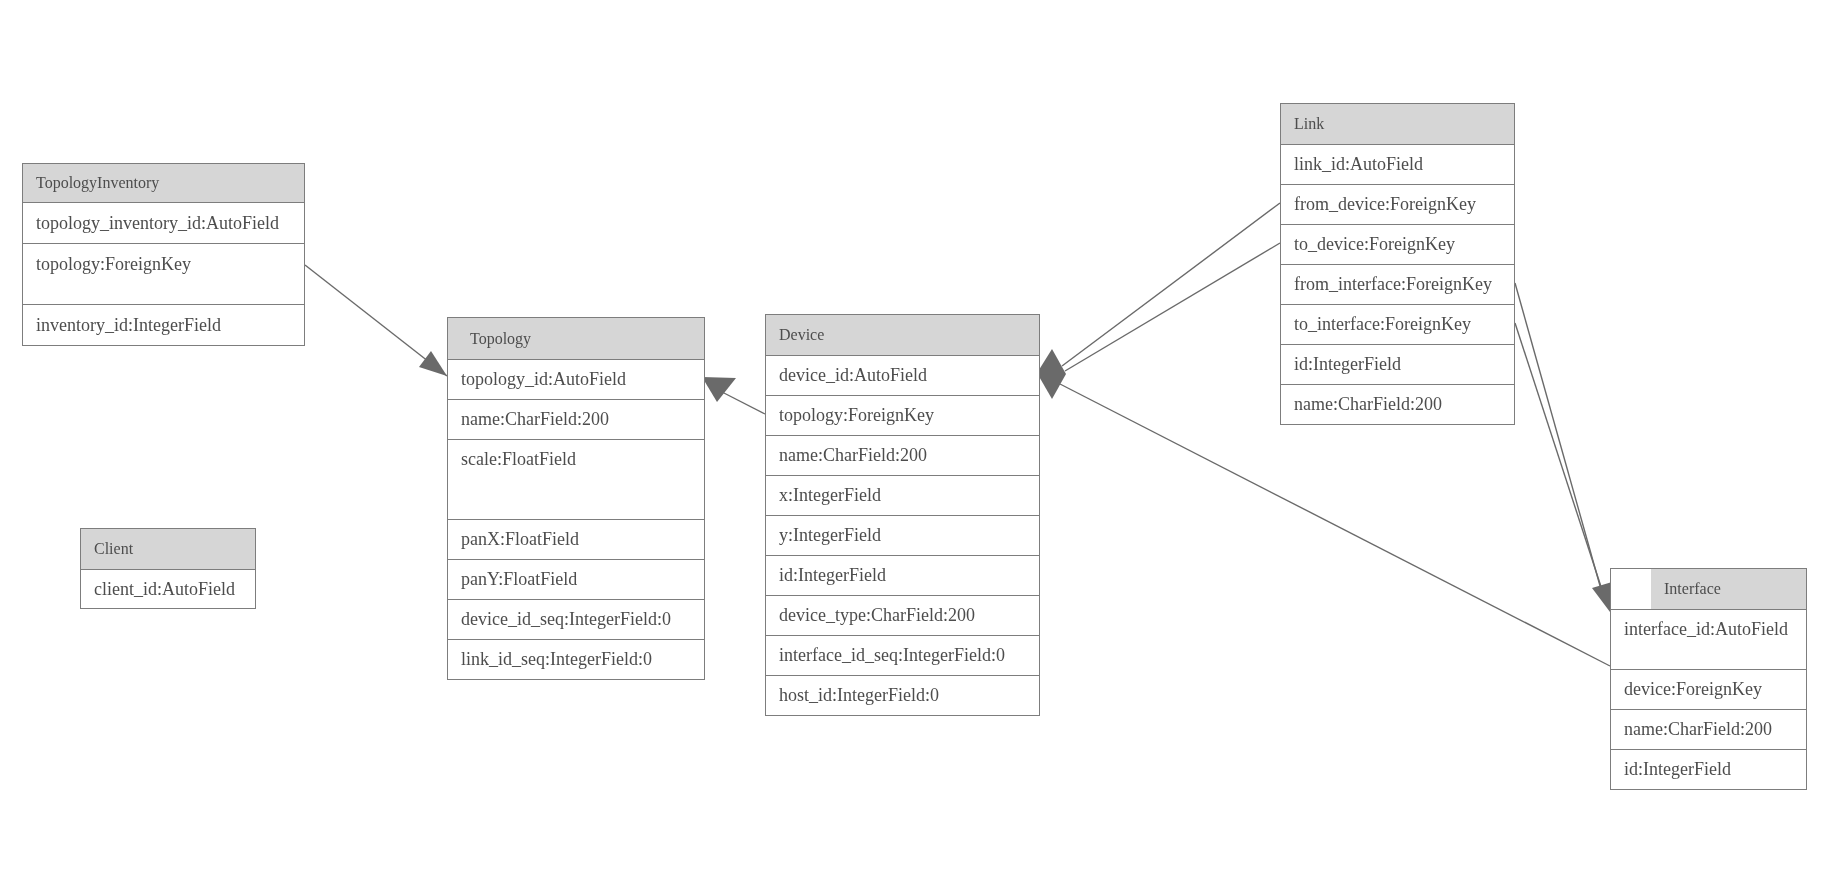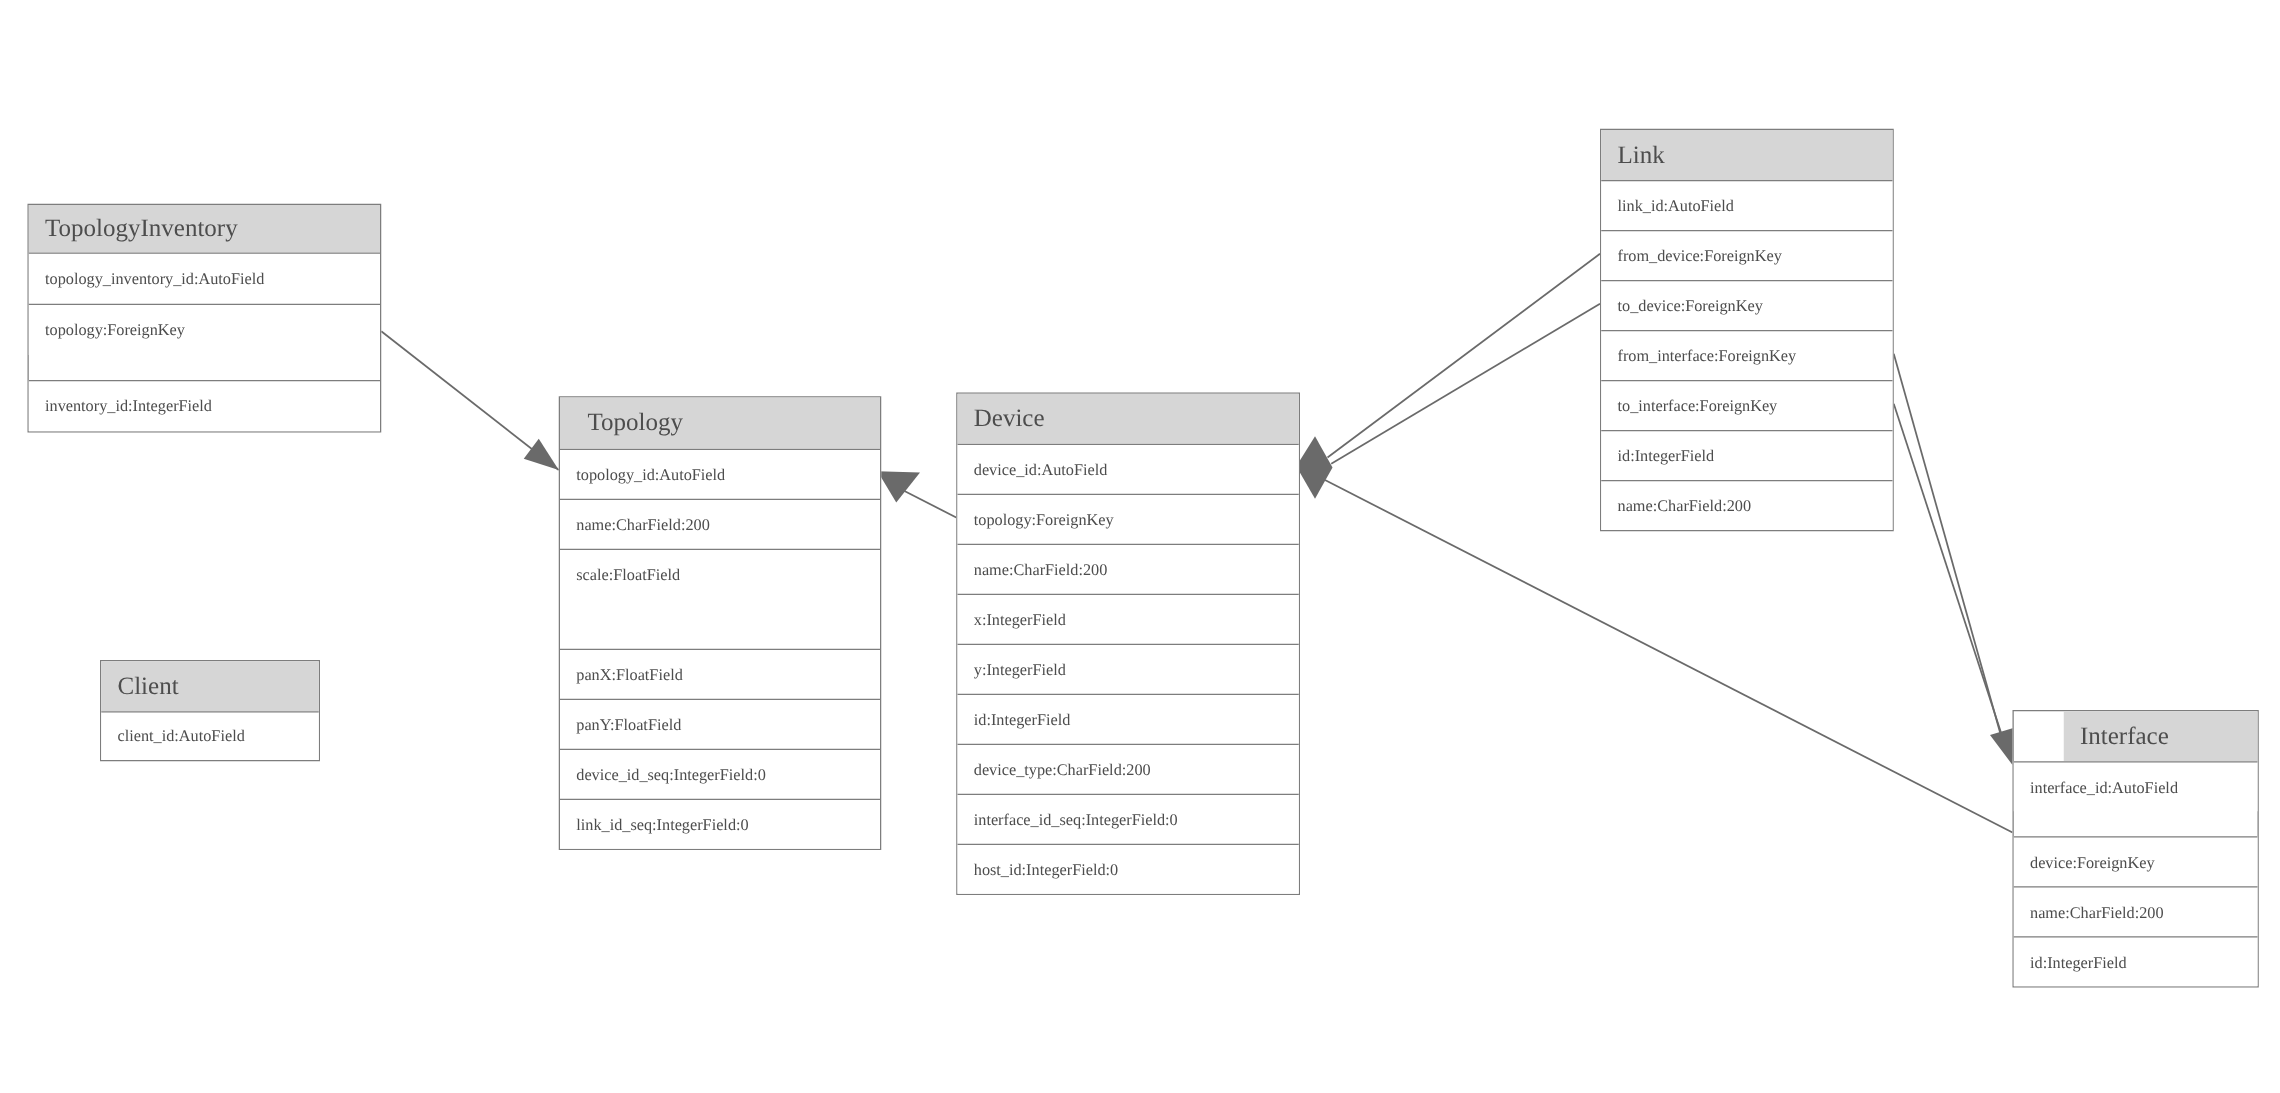--- a/index.html
+++ b/index.html
@@ -35,30 +35,30 @@
     border: 1.5px solid var(--border);
     background: #ffffff;
   }
   .entity-header {
     box-sizing: border-box;
     background: var(--header-bg);
     color: var(--text);
     display: flex;
     align-items: center;
     padding: 0 13px;
-    font-size: 20px;
+    font-size: 16px;
   }
   .entity-field {
     box-sizing: border-box;
     border-top: 1.4px solid var(--border);
     color: var(--text);
     display: flex;
     align-items: center;
     padding: 15px 13px;
-    font-size: 13px;
+    font-size: 18px;
     background: #ffffff;
     white-space: nowrap;
   }
 </style>
 </head>
 <body>
 
 <div class="canvas">
   <svg class="connector-layer" width="1824" height="874" viewBox="0 0 1824 874" xmlns="http://www.w3.org/2000/svg">
       <line x1="305" y1="265" x2="447" y2="376" stroke="#6a6a6a" stroke-width="1.4"></line>

